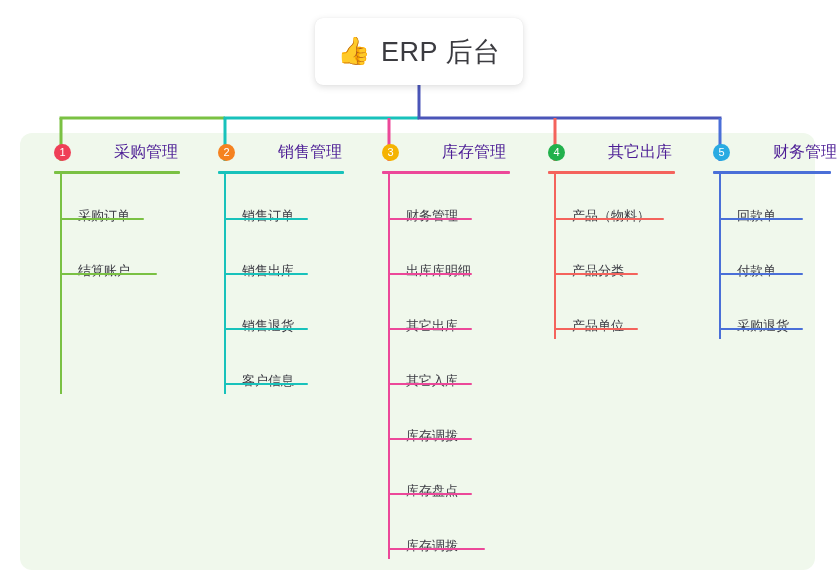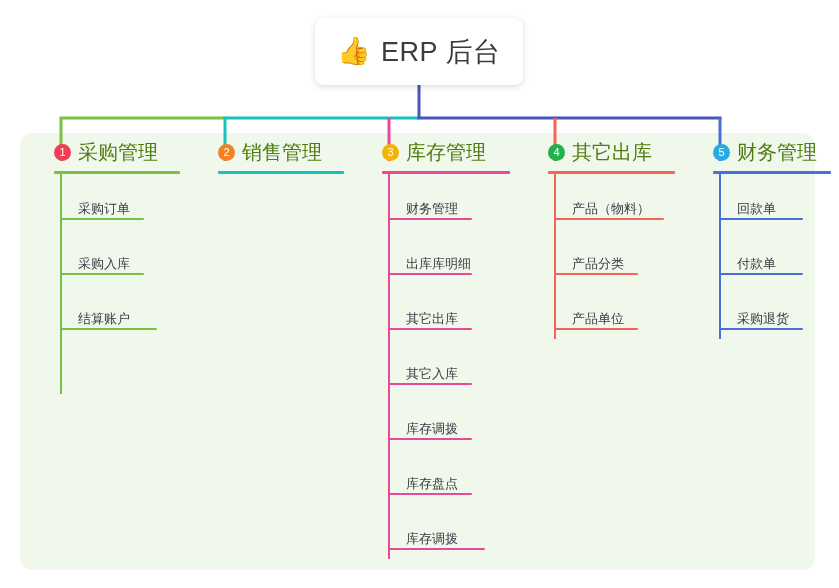--- a/index.html
+++ b/index.html
@@ -96,23 +96,24 @@
     height: 17px;
     border-radius: 50%;
     color: #ffffff;
     font-size: 11px;
     line-height: 17px;
     text-align: center;
     flex: 0 0 auto;
     font-family: "Liberation Sans", sans-serif;
   }
   .col-title {
-    font-size: 20px;
-    color: #4d7c0f;
+    font-size: 16px;
+    color: #4c1d95;
     white-space: nowrap;
+    margin-left: 36px;
   }
   .head-rule {
     height: 3px;
     border-radius: 1px;
     margin-left: 17px;
   }
   .col-body {
     position: relative;
     margin-left: 23px;
     padding-top: 0;
@@ -124,21 +125,21 @@
     width: 2px;
   }
   .node {
     position: relative;
     height: 55px;
     box-sizing: border-box;
   }
   .node-label {
     position: absolute;
     left: 18px;
-    bottom: 11px;
+    bottom: 4px;
     font-size: 13px;
     color: #3a3a42;
     white-space: nowrap;
   }
   .node-rule {
     position: absolute;
     left: 0;
     bottom: 9px;
     height: 2px;
     border-radius: 1px;
@@ -175,35 +176,50 @@
           <span class="col-title">采购管理</span>
         </div>
         <div class="head-rule" style="background: rgb(122, 193, 67); width: 126px;"></div>
         <div class="col-body">
           <div class="spine" style="background: rgb(122, 193, 67); height: 220px;"></div>
           <div class="node">
             <span class="node-label">采购订单</span>
             <div class="node-rule" style="background: rgb(122, 193, 67); width: 84px;"></div>
           </div>
           <div class="node">
-            <span class="node-label">采购入库</span>
-            <div class="node-rule" style="background: rgb(122, 193, 67); width: 84px;"></div>
-          </div>
-          <div class="node">
             <span class="node-label">结算账户</span>
             <div class="node-rule" style="background: rgb(122, 193, 67); width: 97px;"></div>
           </div>
         </div>
       </div>
       <div class="column" style="left: 181px; width: 160px;">
         <div class="col-head">
           <span class="badge" style="background: rgb(245, 130, 32);">2</span>
           <span class="col-title">销售管理</span>
         </div>
         <div class="head-rule" style="background: rgb(24, 194, 187); width: 126px;"></div>
+        <div class="col-body">
+          <div class="spine" style="background: rgb(24, 194, 187); height: 220px;"></div>
+          <div class="node">
+            <span class="node-label">销售订单</span>
+            <div class="node-rule" style="background: rgb(24, 194, 187); width: 84px;"></div>
+          </div>
+          <div class="node">
+            <span class="node-label">销售出库</span>
+            <div class="node-rule" style="background: rgb(24, 194, 187); width: 84px;"></div>
+          </div>
+          <div class="node">
+            <span class="node-label">销售退货</span>
+            <div class="node-rule" style="background: rgb(24, 194, 187); width: 84px;"></div>
+          </div>
+          <div class="node">
+            <span class="node-label">客户信息</span>
+            <div class="node-rule" style="background: rgb(24, 194, 187); width: 84px;"></div>
+          </div>
+        </div>
       </div>
       <div class="column" style="left: 345px; width: 162px;">
         <div class="col-head">
           <span class="badge" style="background: rgb(245, 179, 1);">3</span>
           <span class="col-title">库存管理</span>
         </div>
         <div class="head-rule" style="background: rgb(236, 72, 153); width: 128px;"></div>
         <div class="col-body">
           <div class="spine" style="background: rgb(236, 72, 153); height: 385px;"></div>
           <div class="node">

